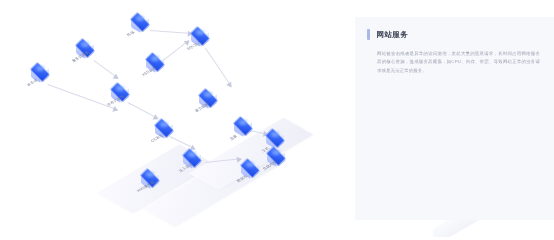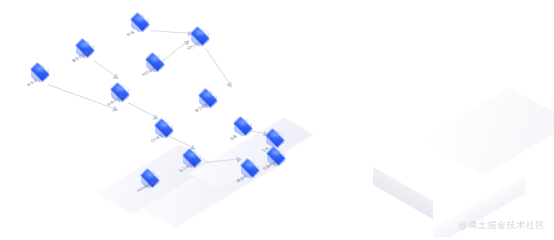--- a/index.html
+++ b/index.html
@@ -260,15 +260,23 @@
         </div>
       </div>
   </div>
 
   <div class="box3d">
     <div class="bx-top"></div>
     <div class="bx-left"></div>
     <div class="bx-right"></div>
   </div>
 
-
-  <div class="watermark">@稀土掘金技术社区</div>
+  <div class="card">
+    <div class="card-inner">
+      <div class="card-title-row">
+        <span class="accent-bar"></span>
+        <span class="card-title">网站服务</span>
+      </div>
+      <div class="card-body">网站被攻击或者是异常的访问激增，发起大量的恶意请求，长时间占用网络服务器的核心资源，造成服务器瘫痪，如CPU、内存、带宽、导致网站正常的业务请求或是无法正常的服务。</div>
+    </div>
+  </div>
+
 </div>
 
 </body></html>

